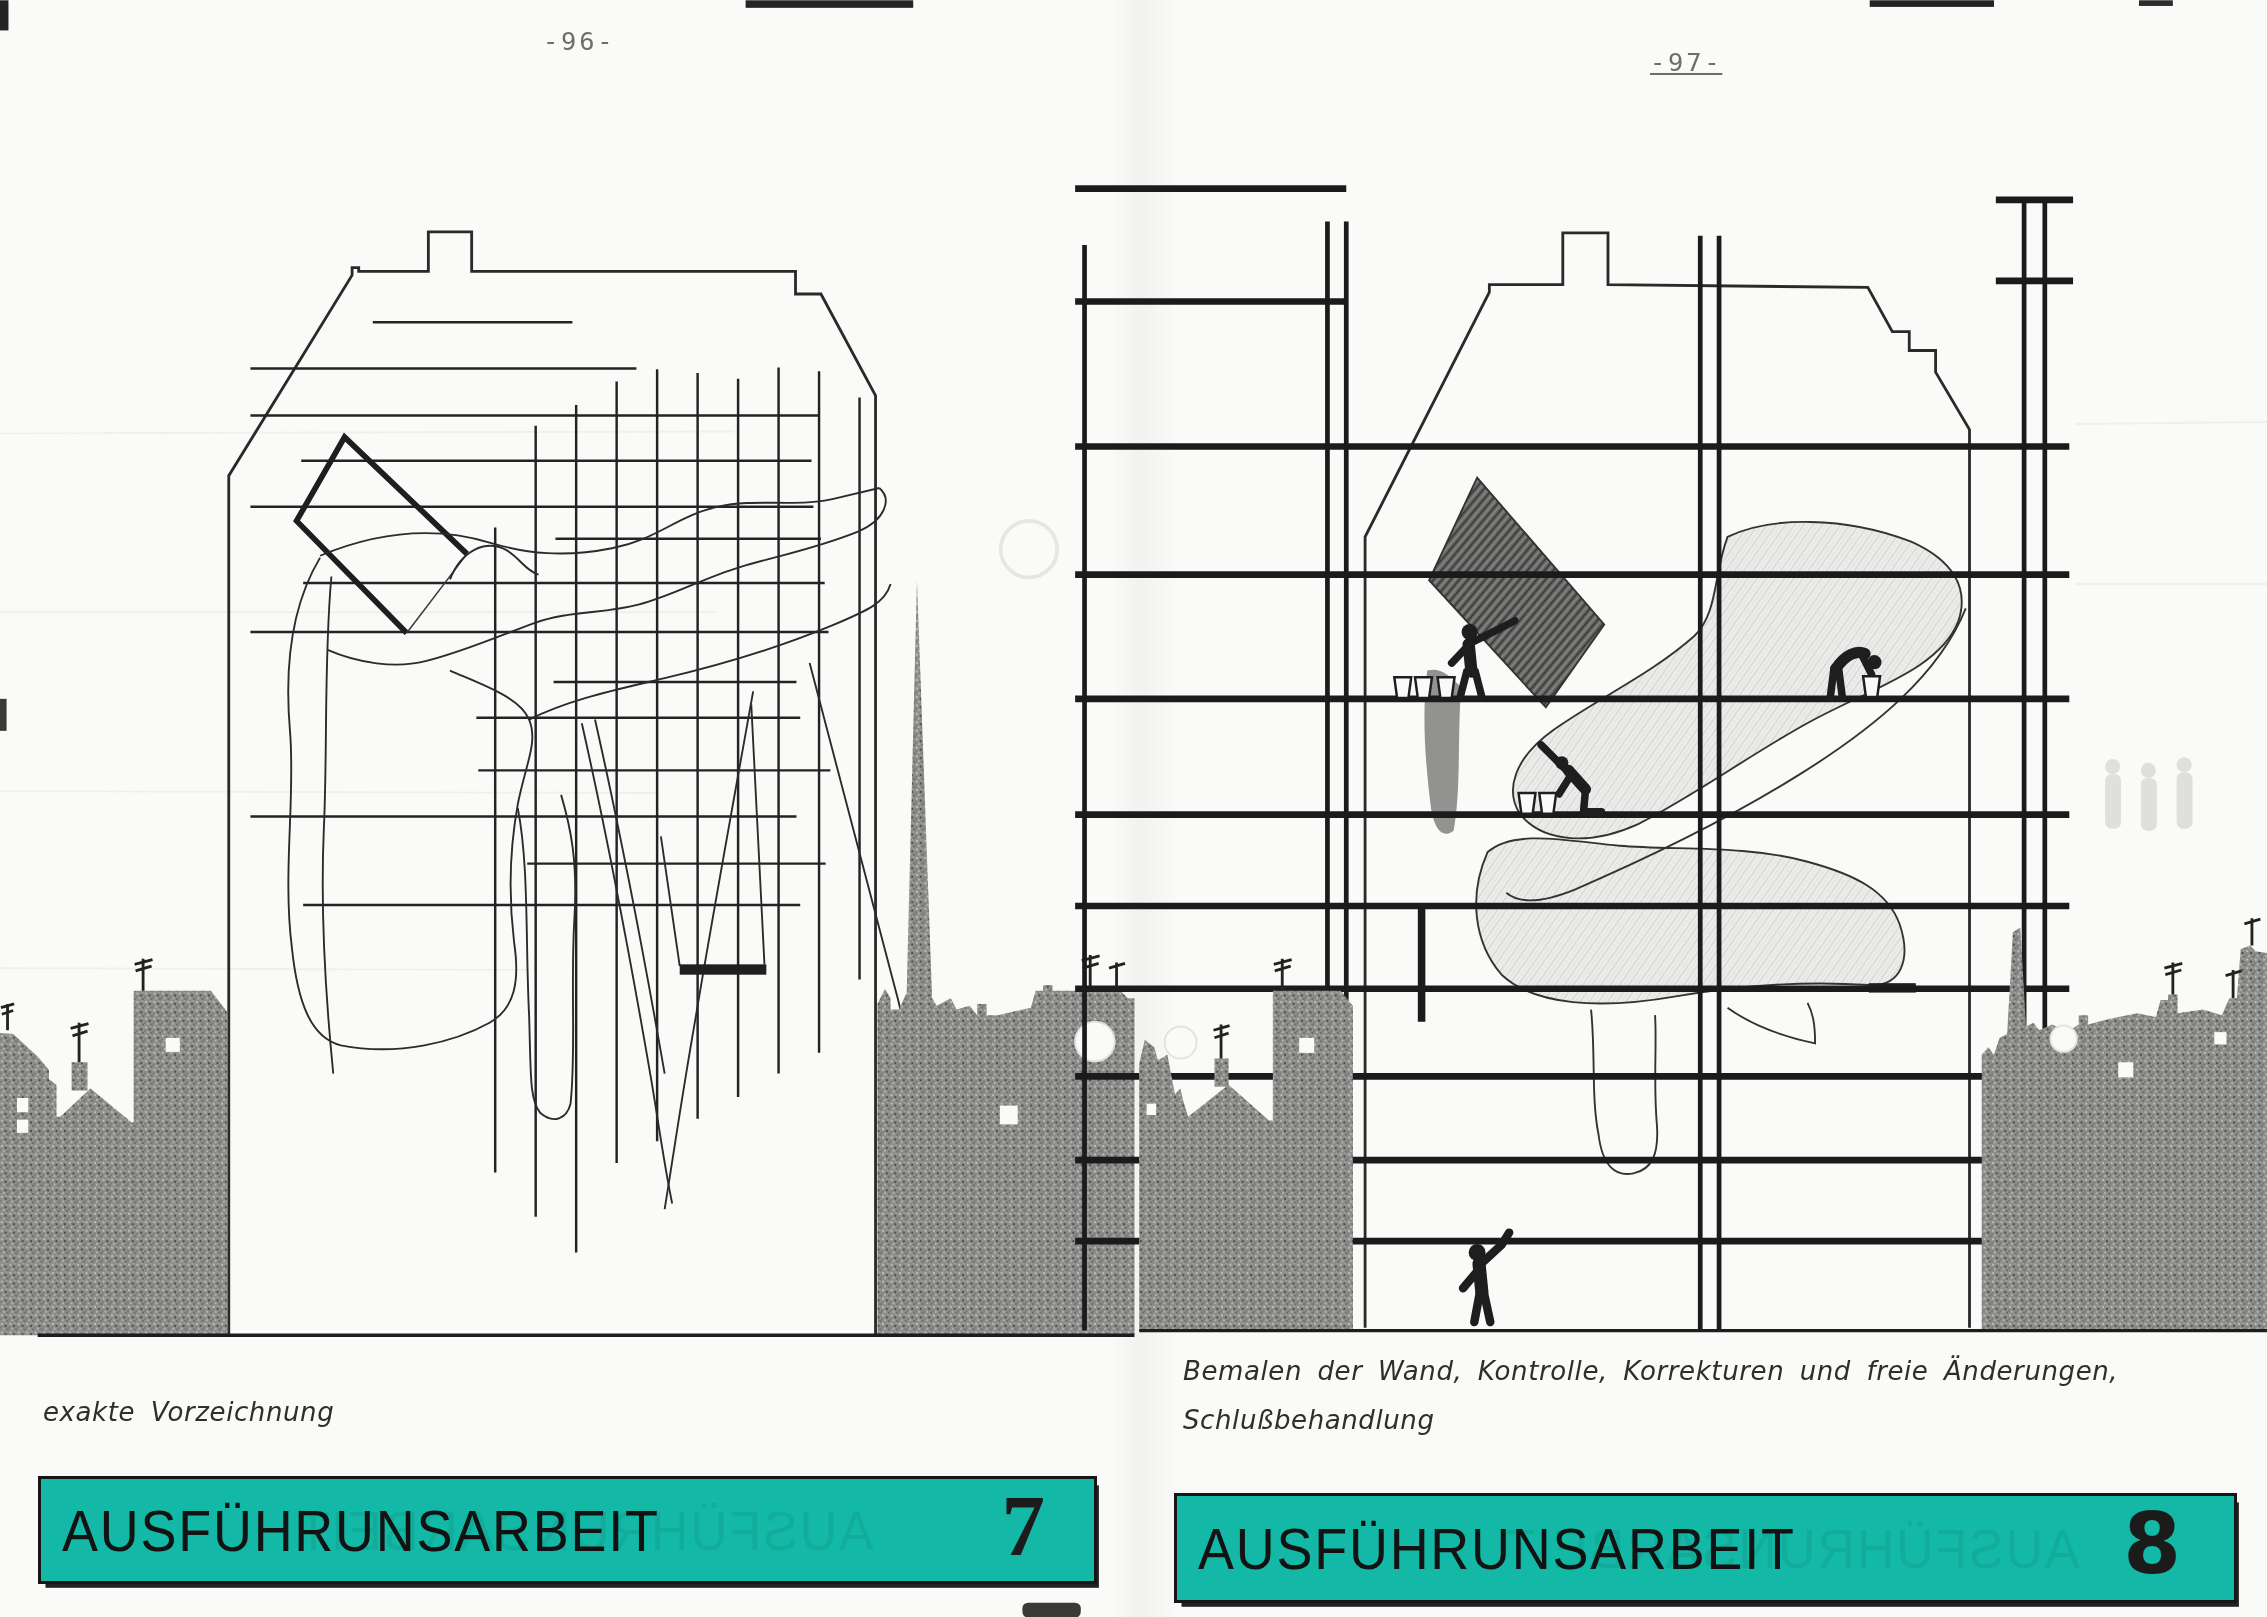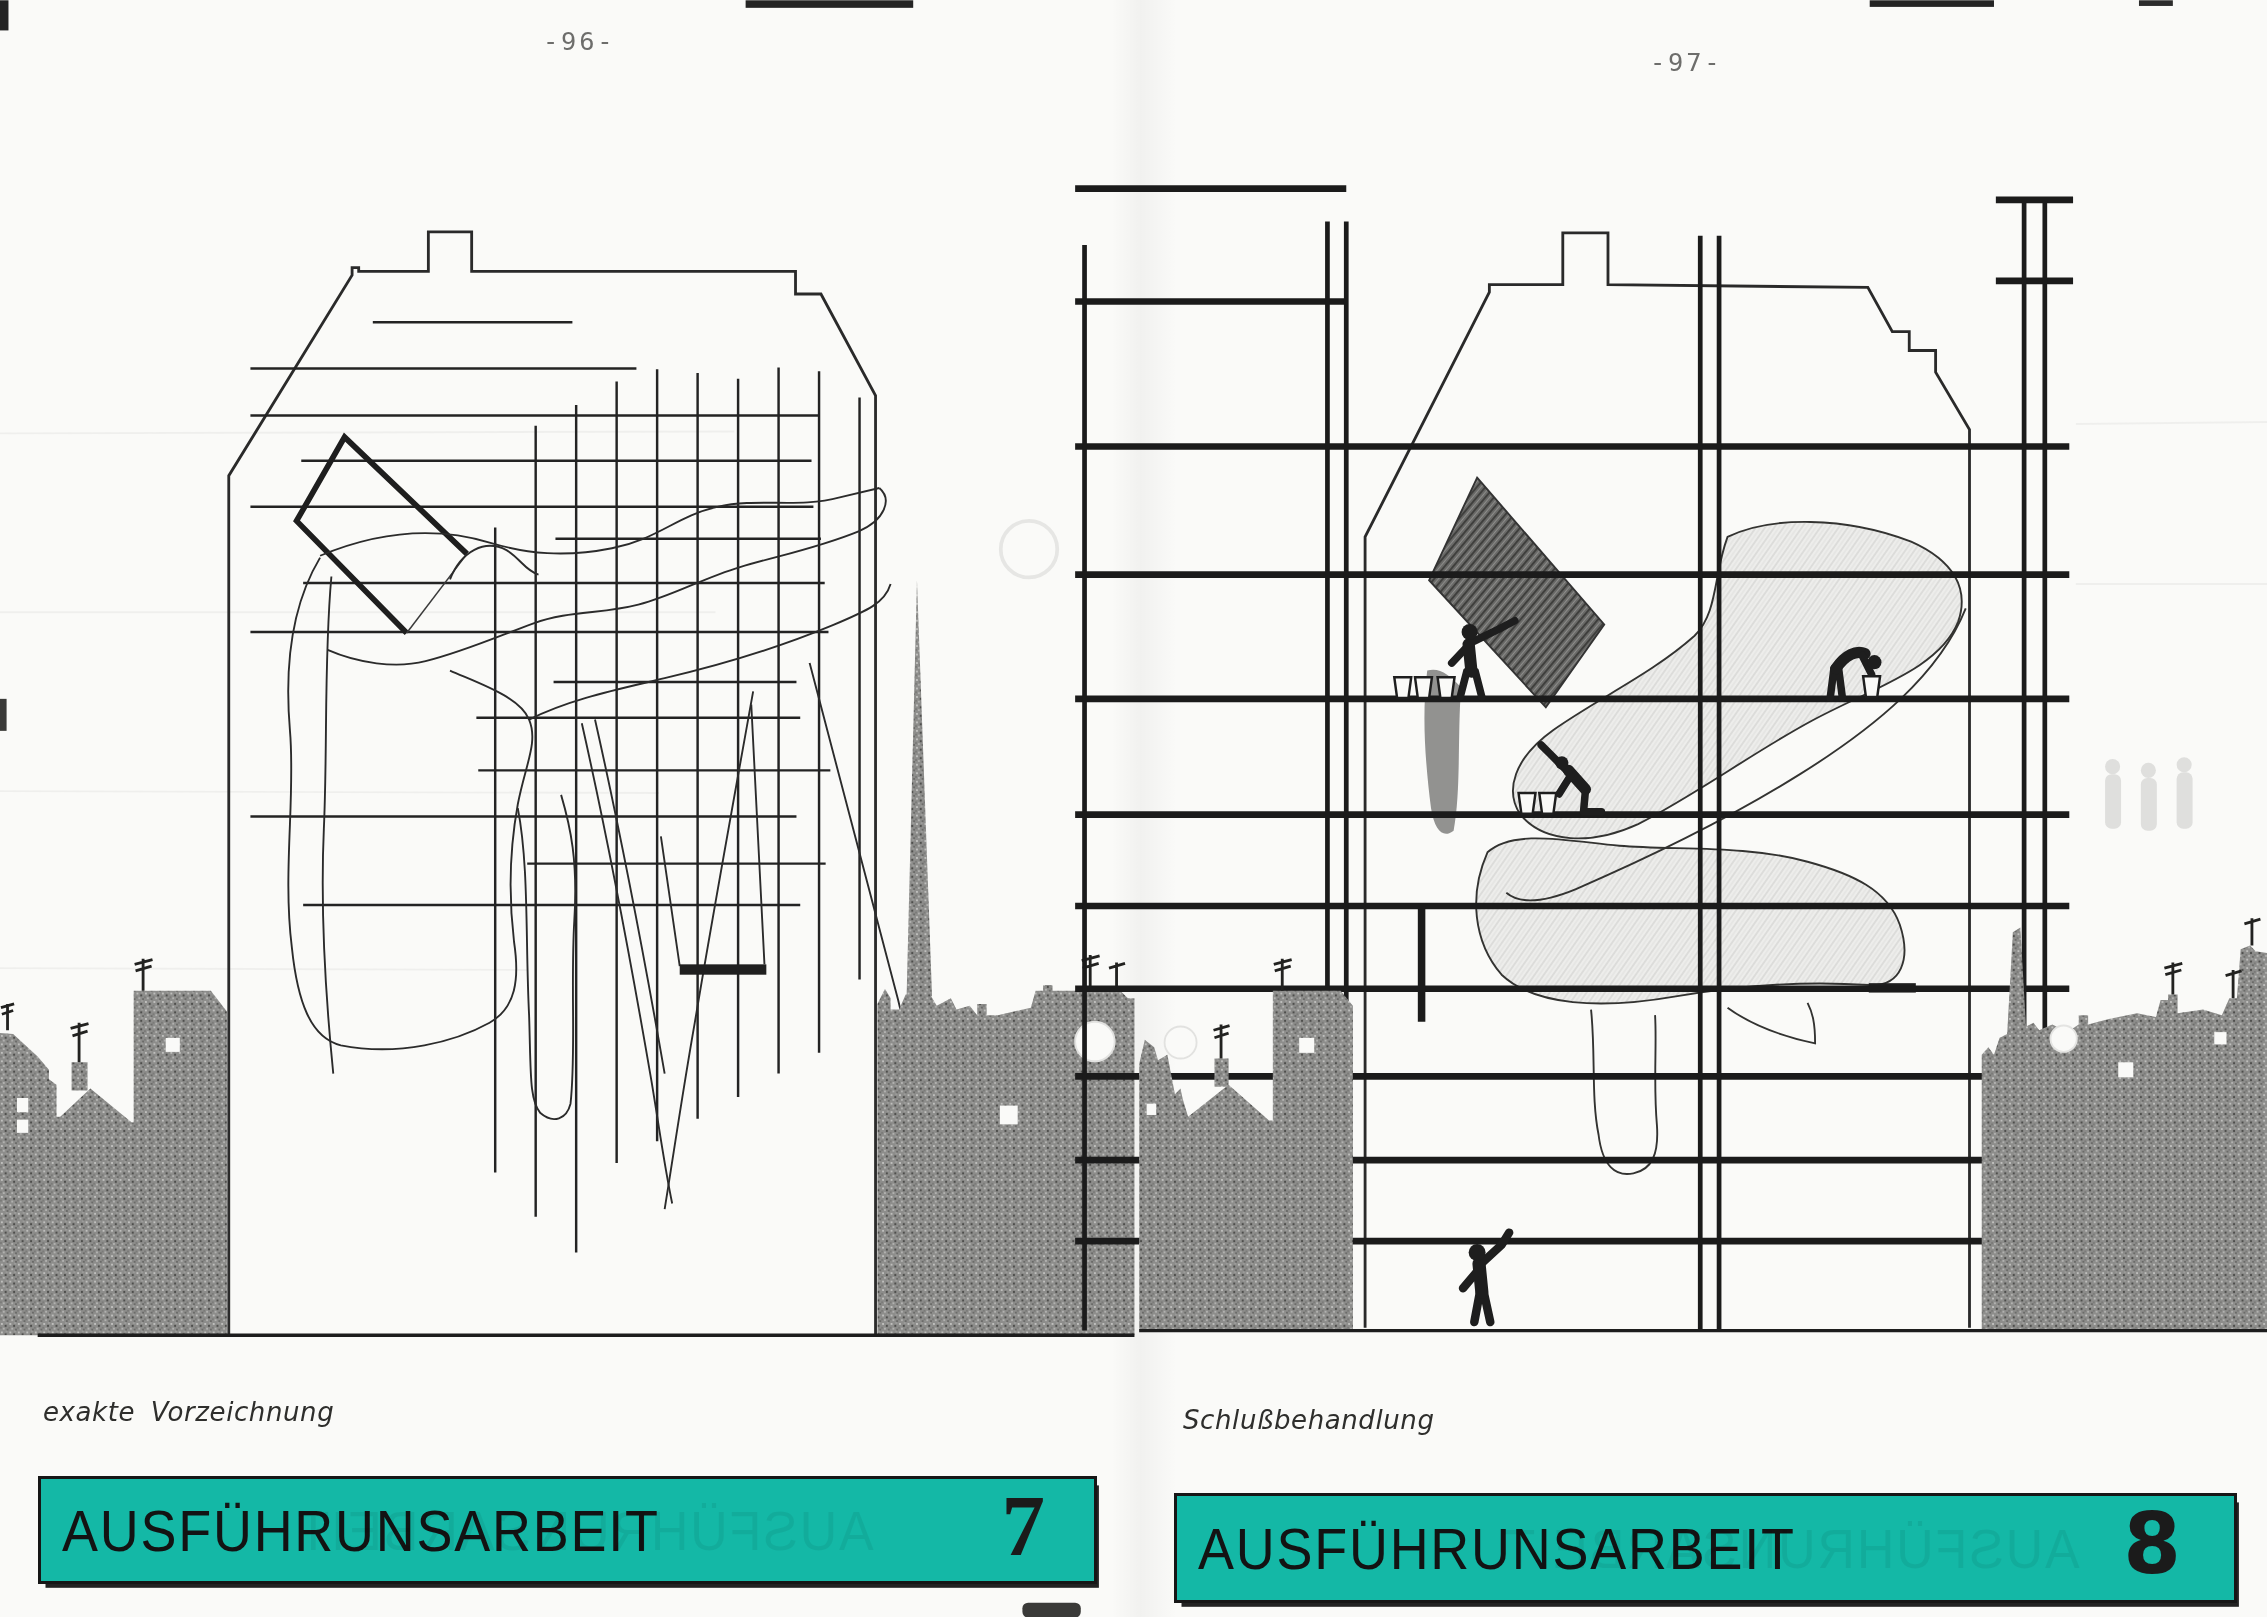--- a/index.html
+++ b/index.html
@@ -5,21 +5,21 @@
   html,body{margin:0;padding:0;background:#e8e8e6;}
   body{width:2267px;height:1618px;position:relative;overflow:hidden;
        font-family:"DejaVu Sans",sans-serif;}
   .spread{position:absolute;inset:0;background:#fafaf8;}
   .gutter{position:absolute;left:1111px;top:0;width:66px;height:1618px;
           background:linear-gradient(90deg,rgba(0,0,0,0) 0%,rgba(0,0,0,.035) 45%,rgba(0,0,0,0) 100%);}
   svg{position:absolute;left:0;top:0;}
   .pagenum{position:absolute;font-family:"DejaVu Sans Mono",monospace;
            font-size:25.4px;color:#6d6d6b;letter-spacing:2.8px;}
   .pagenum.left{left:507px;top:26px;margin-left:36px;}
-  .pagenum.right{left:1650px;top:47px;}
+  .pagenum.right{left:1650px;top:47px;text-decoration:underline;}
   .caption{position:absolute;font-style:italic;font-size:26px;color:#2e2e2c;
            letter-spacing:0.6px;word-spacing:6.6px;white-space:nowrap;}
   .cap-l1{left:43px;top:1350px;}
   .cap-l2{left:43px;top:1397px;}
   .cap-r1{left:1183px;top:1356px;}
   .cap-r2{left:1183px;top:1405px;}
   .titlebox{position:absolute;border:3.8px solid #161616;background:#14b8a6;
             box-shadow:4.7px 6.6px 0 -2.8px #222;}
   .titlebox.left{left:38px;top:1476px;width:1053px;height:102px;}
   .titlebox.right{left:1174px;top:1493px;width:1057px;height:104px;}
@@ -293,20 +293,21 @@
     <circle cx="2192" cy="1103" r="14" fill="#fafaf8" stroke="#e4e4e2" stroke-width="2"></circle>
   </g>
 
   <line x1="1210" y1="1413" x2="2408" y2="1413" stroke="#1d1d1d" stroke-width="3.5"></line>
 </svg>
 
 <div class="pagenum left">-96-</div>
 <div class="pagenum right">-97-</div>
 
 <div class="caption cap-l2">exakte Vorzeichnung</div>
+<div class="caption cap-r1">Bemalen der Wand, Kontrolle, Korrekturen und freie Änderungen,</div>
 <div class="caption cap-r2">Schlußbehandlung</div>
 
 <div class="titlebox left">
   <span class="title-text">AUSFÜHRUNSARBEIT</span>
   <span class="ghost gl">AUSFÜHRUNSARBEIT</span>
   <span class="title-num num7">7</span>
 </div>
 
 <div class="titlebox right">
   <span class="title-text">AUSFÜHRUNSARBEIT</span>

